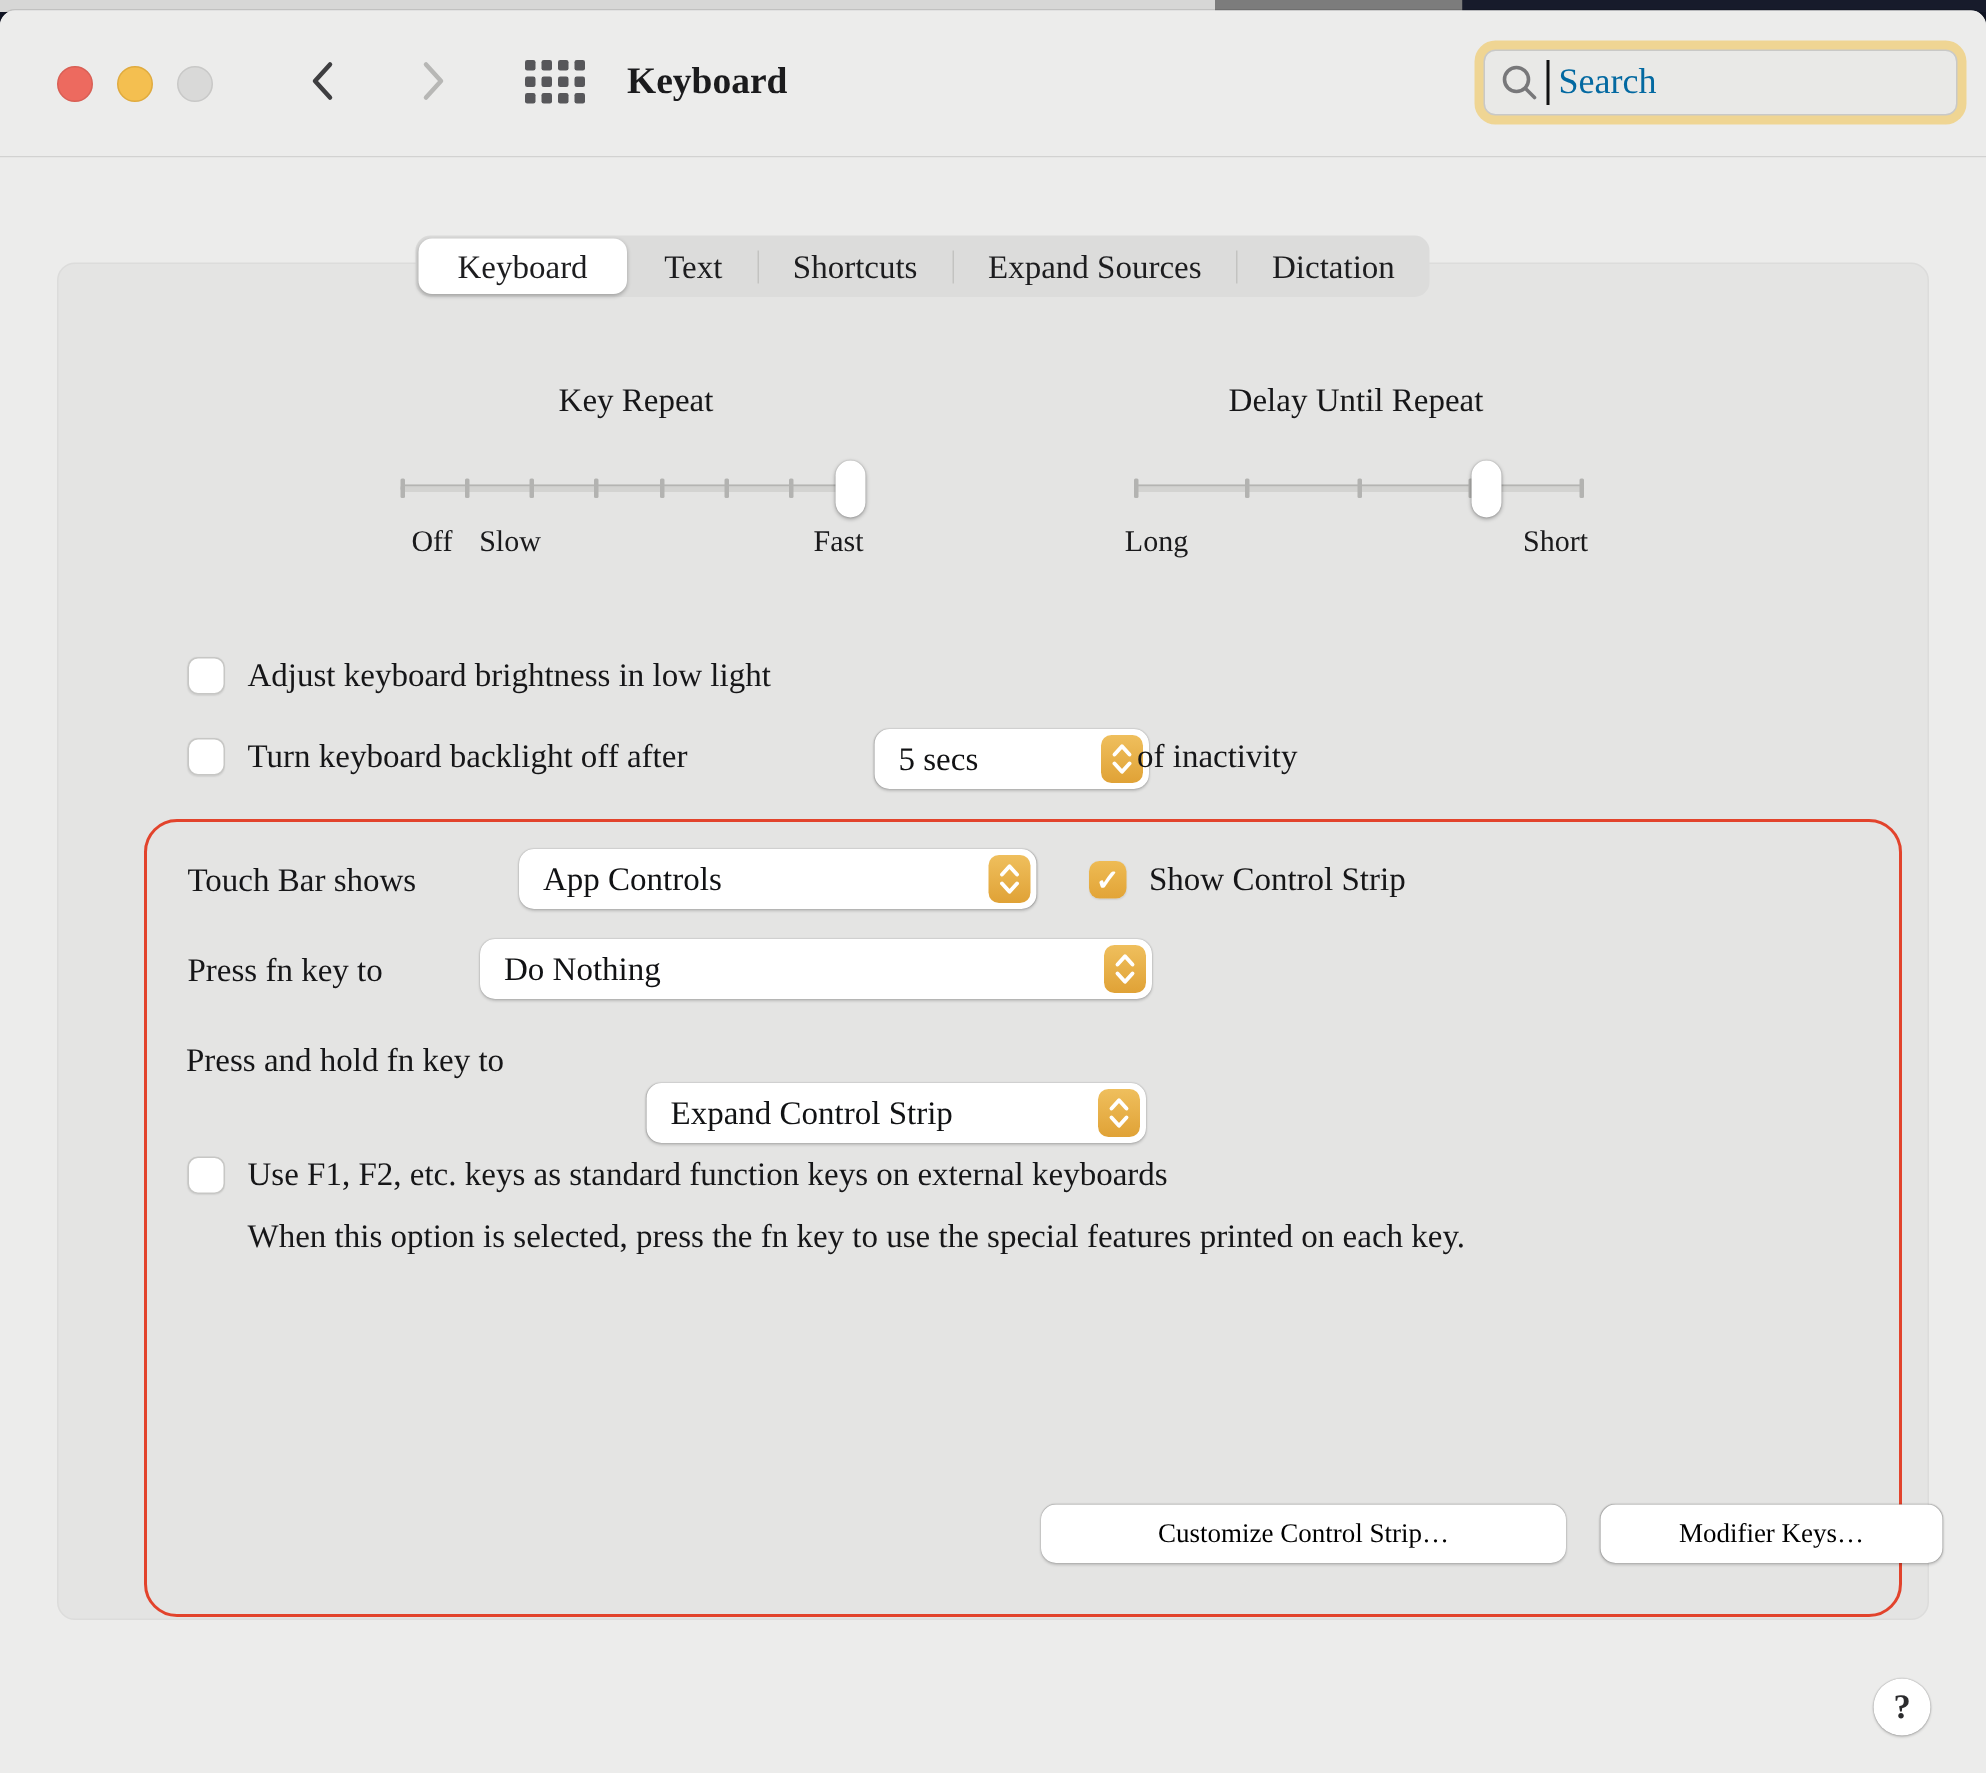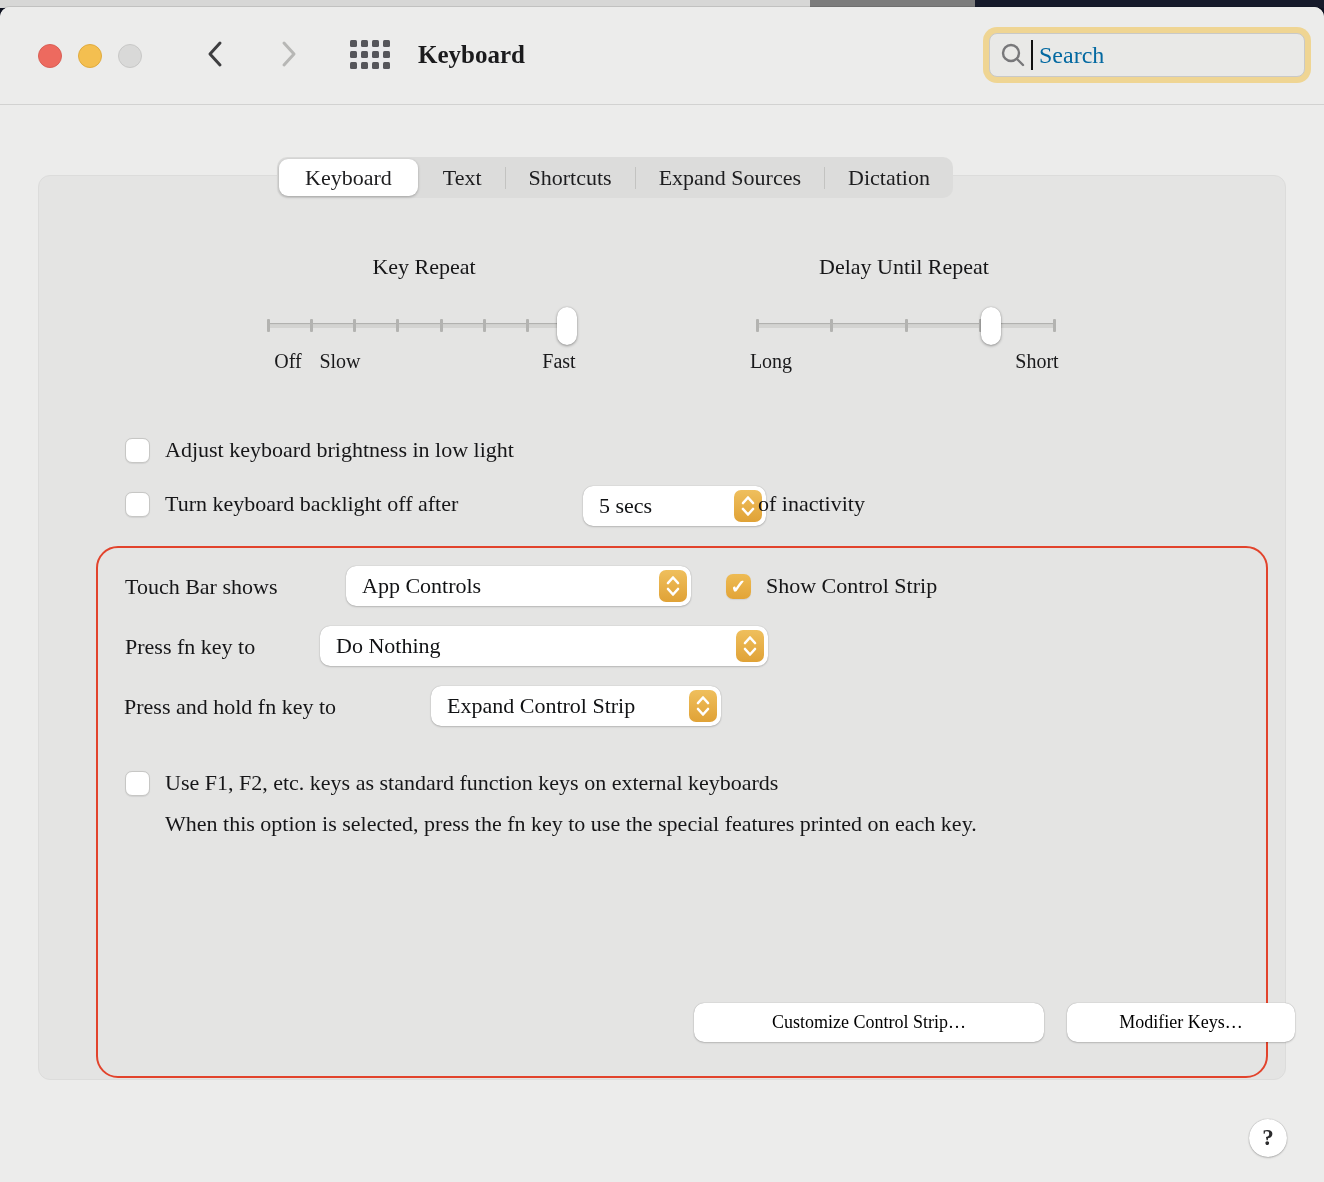--- a/index.html
+++ b/index.html
@@ -229,21 +229,21 @@
       <span class="val">Do Nothing</span>
       <div class="stepper">
         <svg width="16" height="24" viewBox="0 0 16 24">
             <polyline points="3,9 8,3.5 13,9" fill="none" stroke="#fff" stroke-width="2.6" stroke-linecap="round" stroke-linejoin="round"></polyline>
             <polyline points="3,15 8,20.5 13,15" fill="none" stroke="#fff" stroke-width="2.6" stroke-linecap="round" stroke-linejoin="round"></polyline>
           </svg>
       </div>
     </div>
 
     <span class="lbl" style="left:124px;top:687px;">Press and hold fn key to</span>
-    <div class="popup" style="left:431px;top:679px;width:290px;">
+    <div class="popup" style="left:431px;top:715px;width:333px;">
       <span class="val">Expand Control Strip</span>
       <div class="stepper">
         <svg width="16" height="24" viewBox="0 0 16 24">
             <polyline points="3,9 8,3.5 13,9" fill="none" stroke="#fff" stroke-width="2.6" stroke-linecap="round" stroke-linejoin="round"></polyline>
             <polyline points="3,15 8,20.5 13,15" fill="none" stroke="#fff" stroke-width="2.6" stroke-linecap="round" stroke-linejoin="round"></polyline>
           </svg>
       </div>
     </div>
 
     <div class="cb" style="left:125px;top:764px;"></div>

